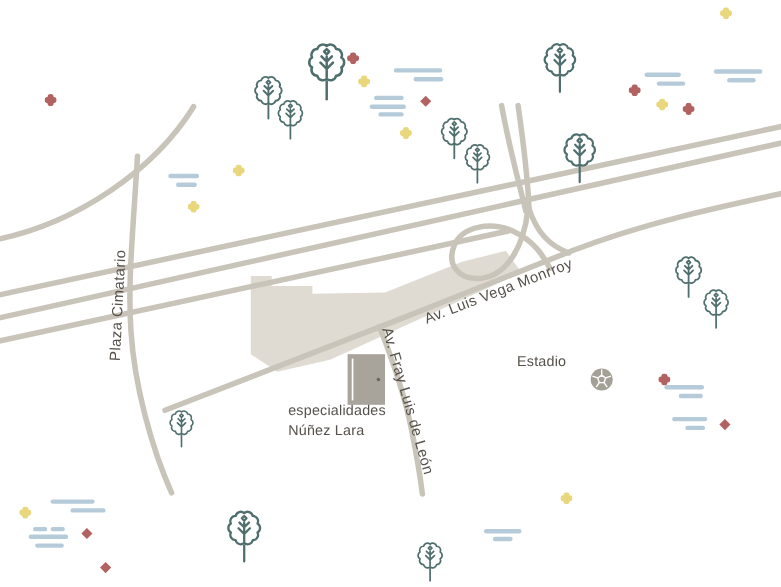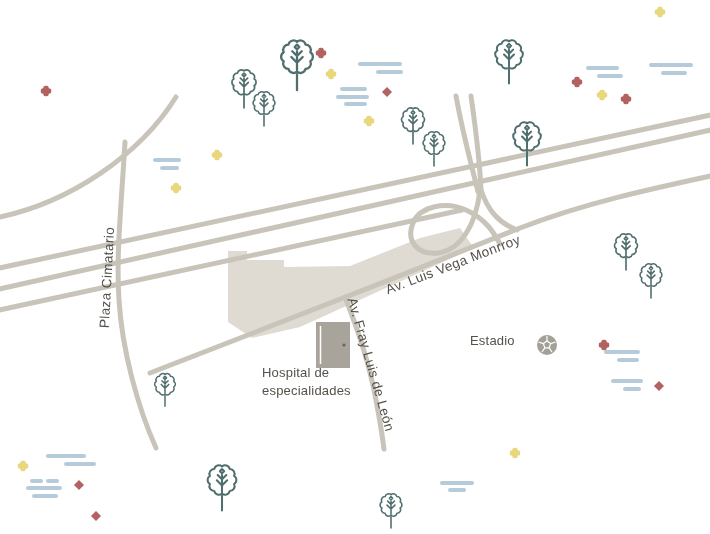--- a/index.html
+++ b/index.html
@@ -16,21 +16,21 @@
   .label{
     position:absolute;color:var(--text,#55514a);
     font-size:13.5px;letter-spacing:.4px;white-space:nowrap;
   }
   .label.block{white-space:normal;font-size:13px;line-height:18px;letter-spacing:.2px;}
   .rot{text-align:center;}
   #lbl-plaza   {left:42px;  top:270px; width:130px; transform:rotate(-87deg);}
   #lbl-monrroy {left:368px; top:257px; width:170px; transform:rotate(-21deg);}
   #lbl-fray    {left:291px; top:357px; width:160px; transform:rotate(74deg);}
   #lbl-hospital{left:262px; top:364px; width:110px;}
-  #lbl-estadio {left:470px; top:332px; width:90px; line-height:17px;}
+  #lbl-estadio {left:470px; top:320px; width:90px; line-height:17px;}
 </style>
 </head>
 <body>
 
 <div class="stage">
 
   <svg class="map" width="710" height="534" viewBox="0 0 710 534">
     <defs>
       <symbol id="sym-tree" viewBox="0 0 40 58">
         <g fill="none" stroke="currentColor" stroke-width="2.4" stroke-linecap="round" stroke-linejoin="round">
@@ -139,21 +139,21 @@
         <use href="#sym-diamond" fill="#b26260" x="73.5" y="479.5" width="11" height="11"></use>
         <use href="#sym-diamond" fill="#b26260" x="90.5" y="510.5" width="11" height="11"></use>
       </g>
   </svg>
 
   <div class="label rot" id="lbl-plaza">Plaza Cimatario</div>
   <div class="label rot" id="lbl-monrroy">Av. Luis Vega Monrroy</div>
   <div class="label rot" id="lbl-fray">Av. Fray Luis de León</div>
 
   <div class="label block" id="lbl-hospital">
-    <div>Hospital de</div>
     <div>especialidades</div>
+    <div>Núñez Lara</div>
   </div>
 
   <div class="label block" id="lbl-estadio">
     <div>Estadio</div>
   </div>
 
 </div>
 
 </body></html>

